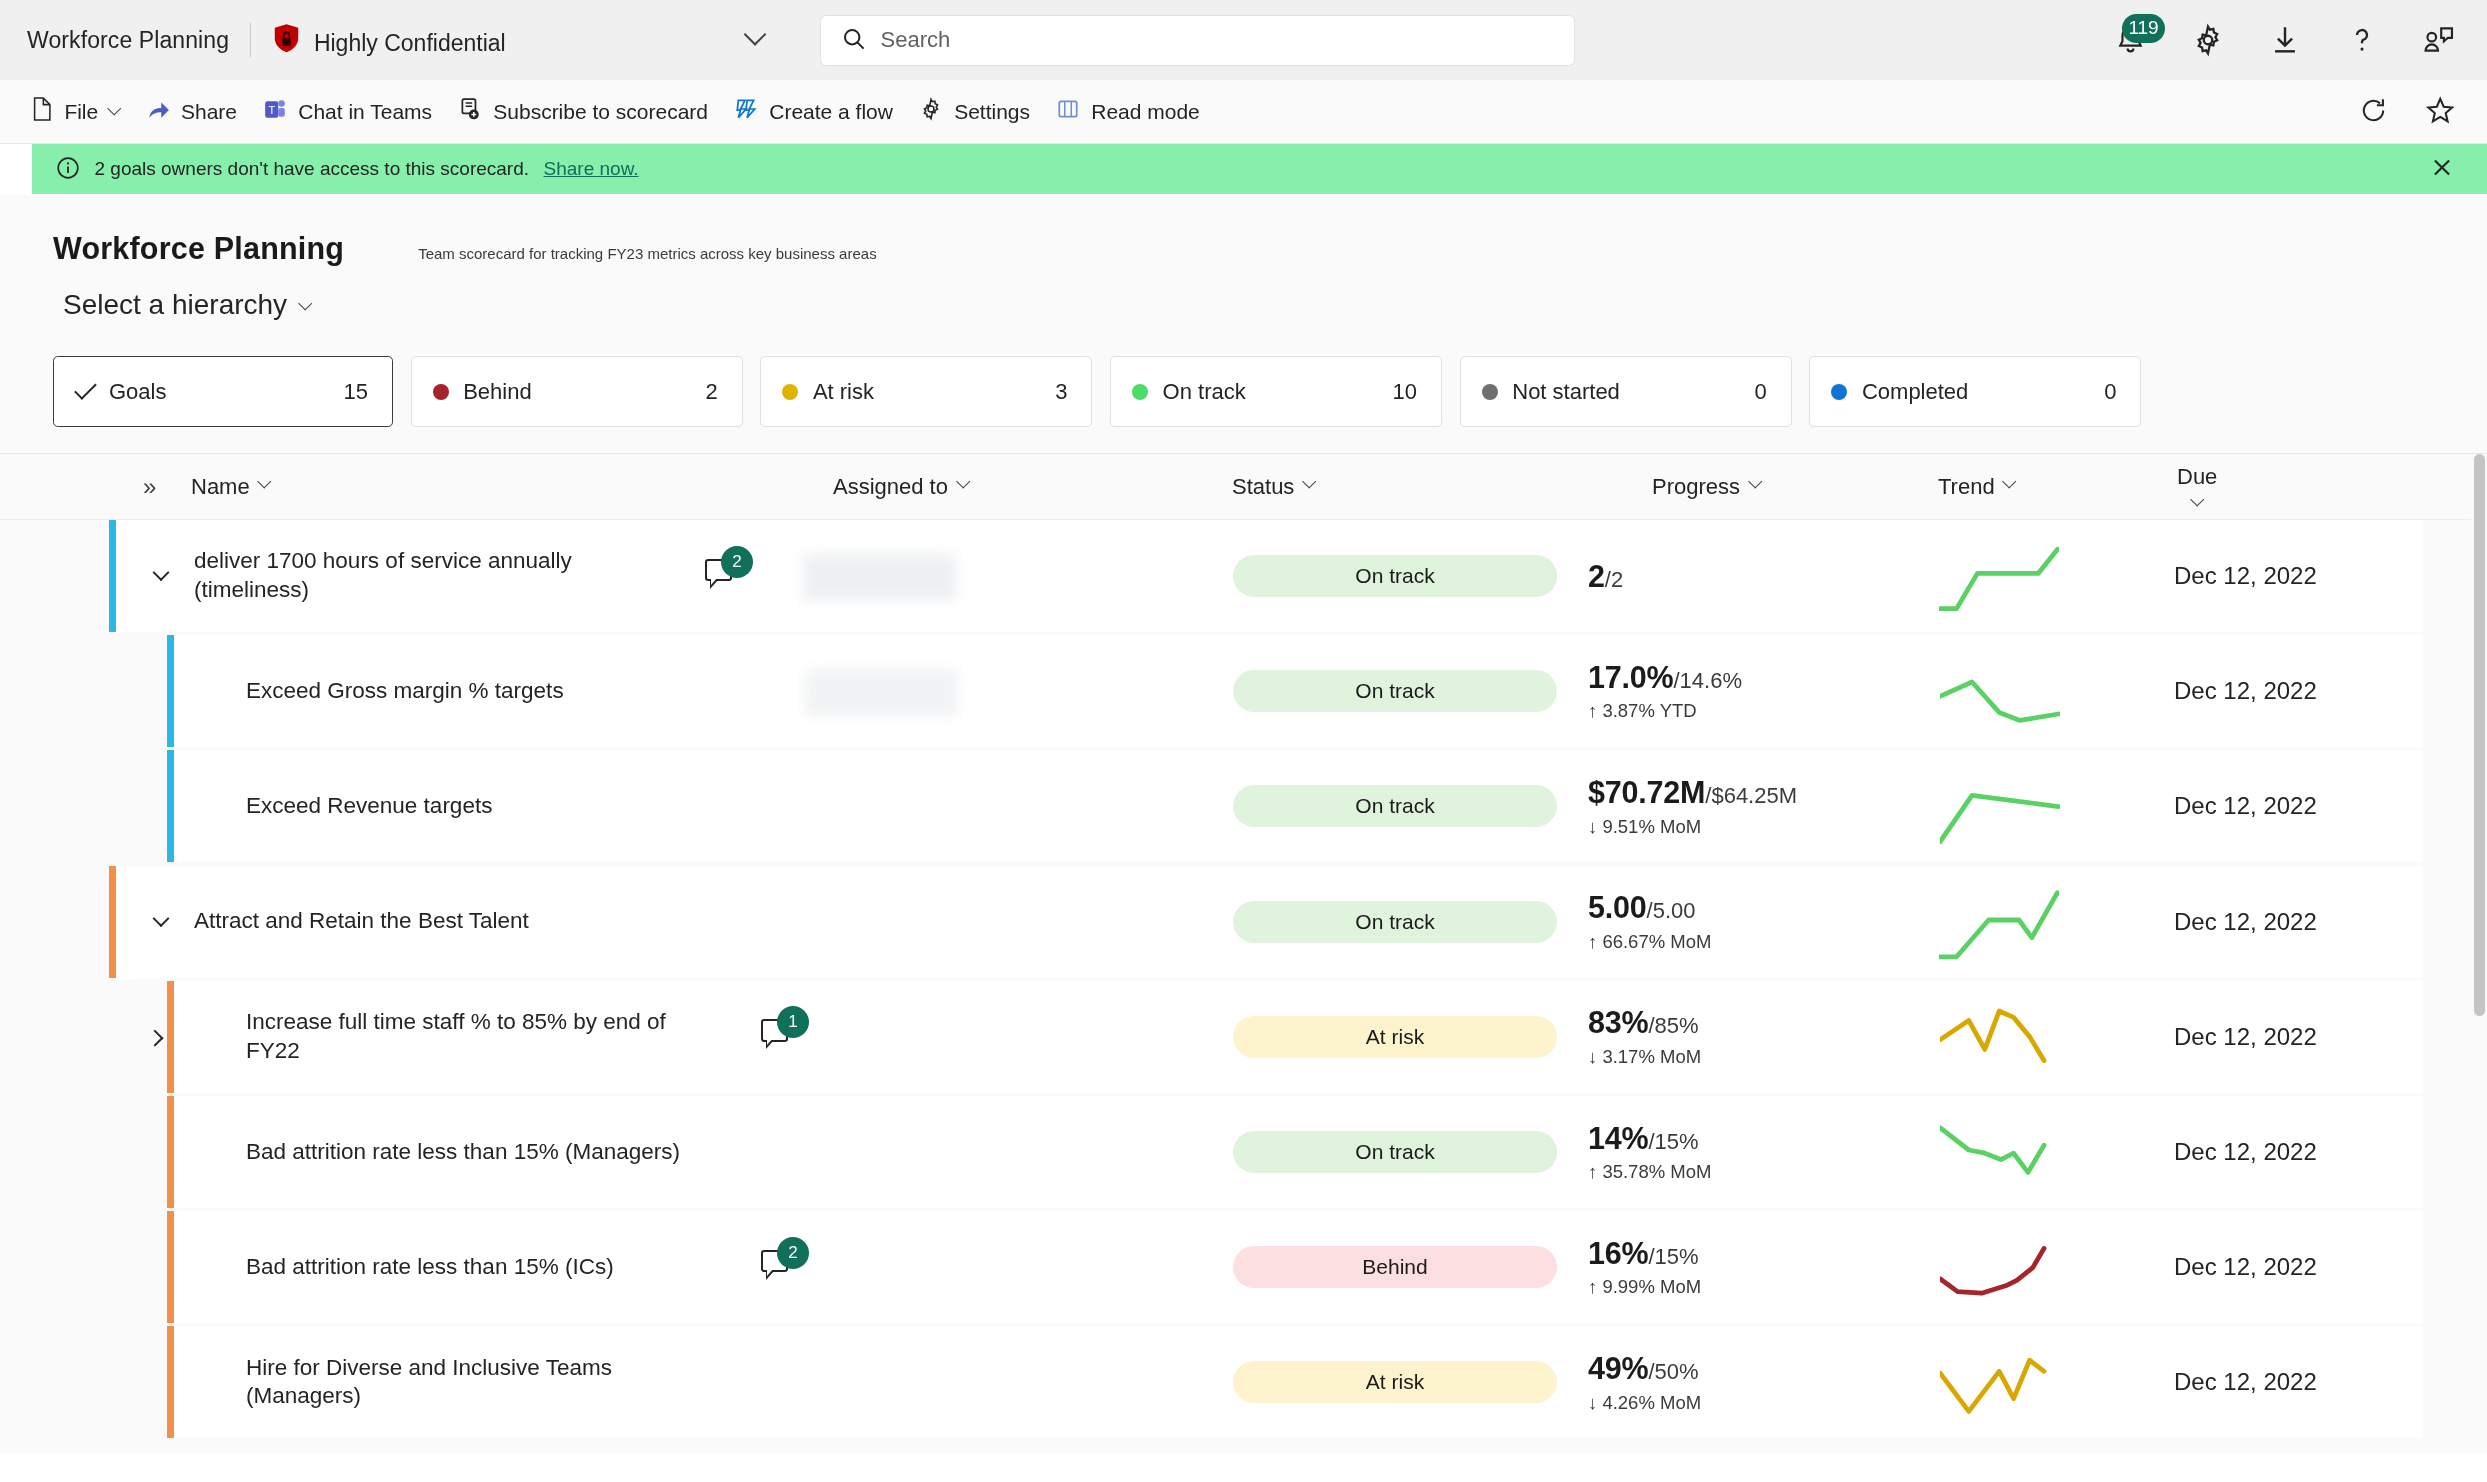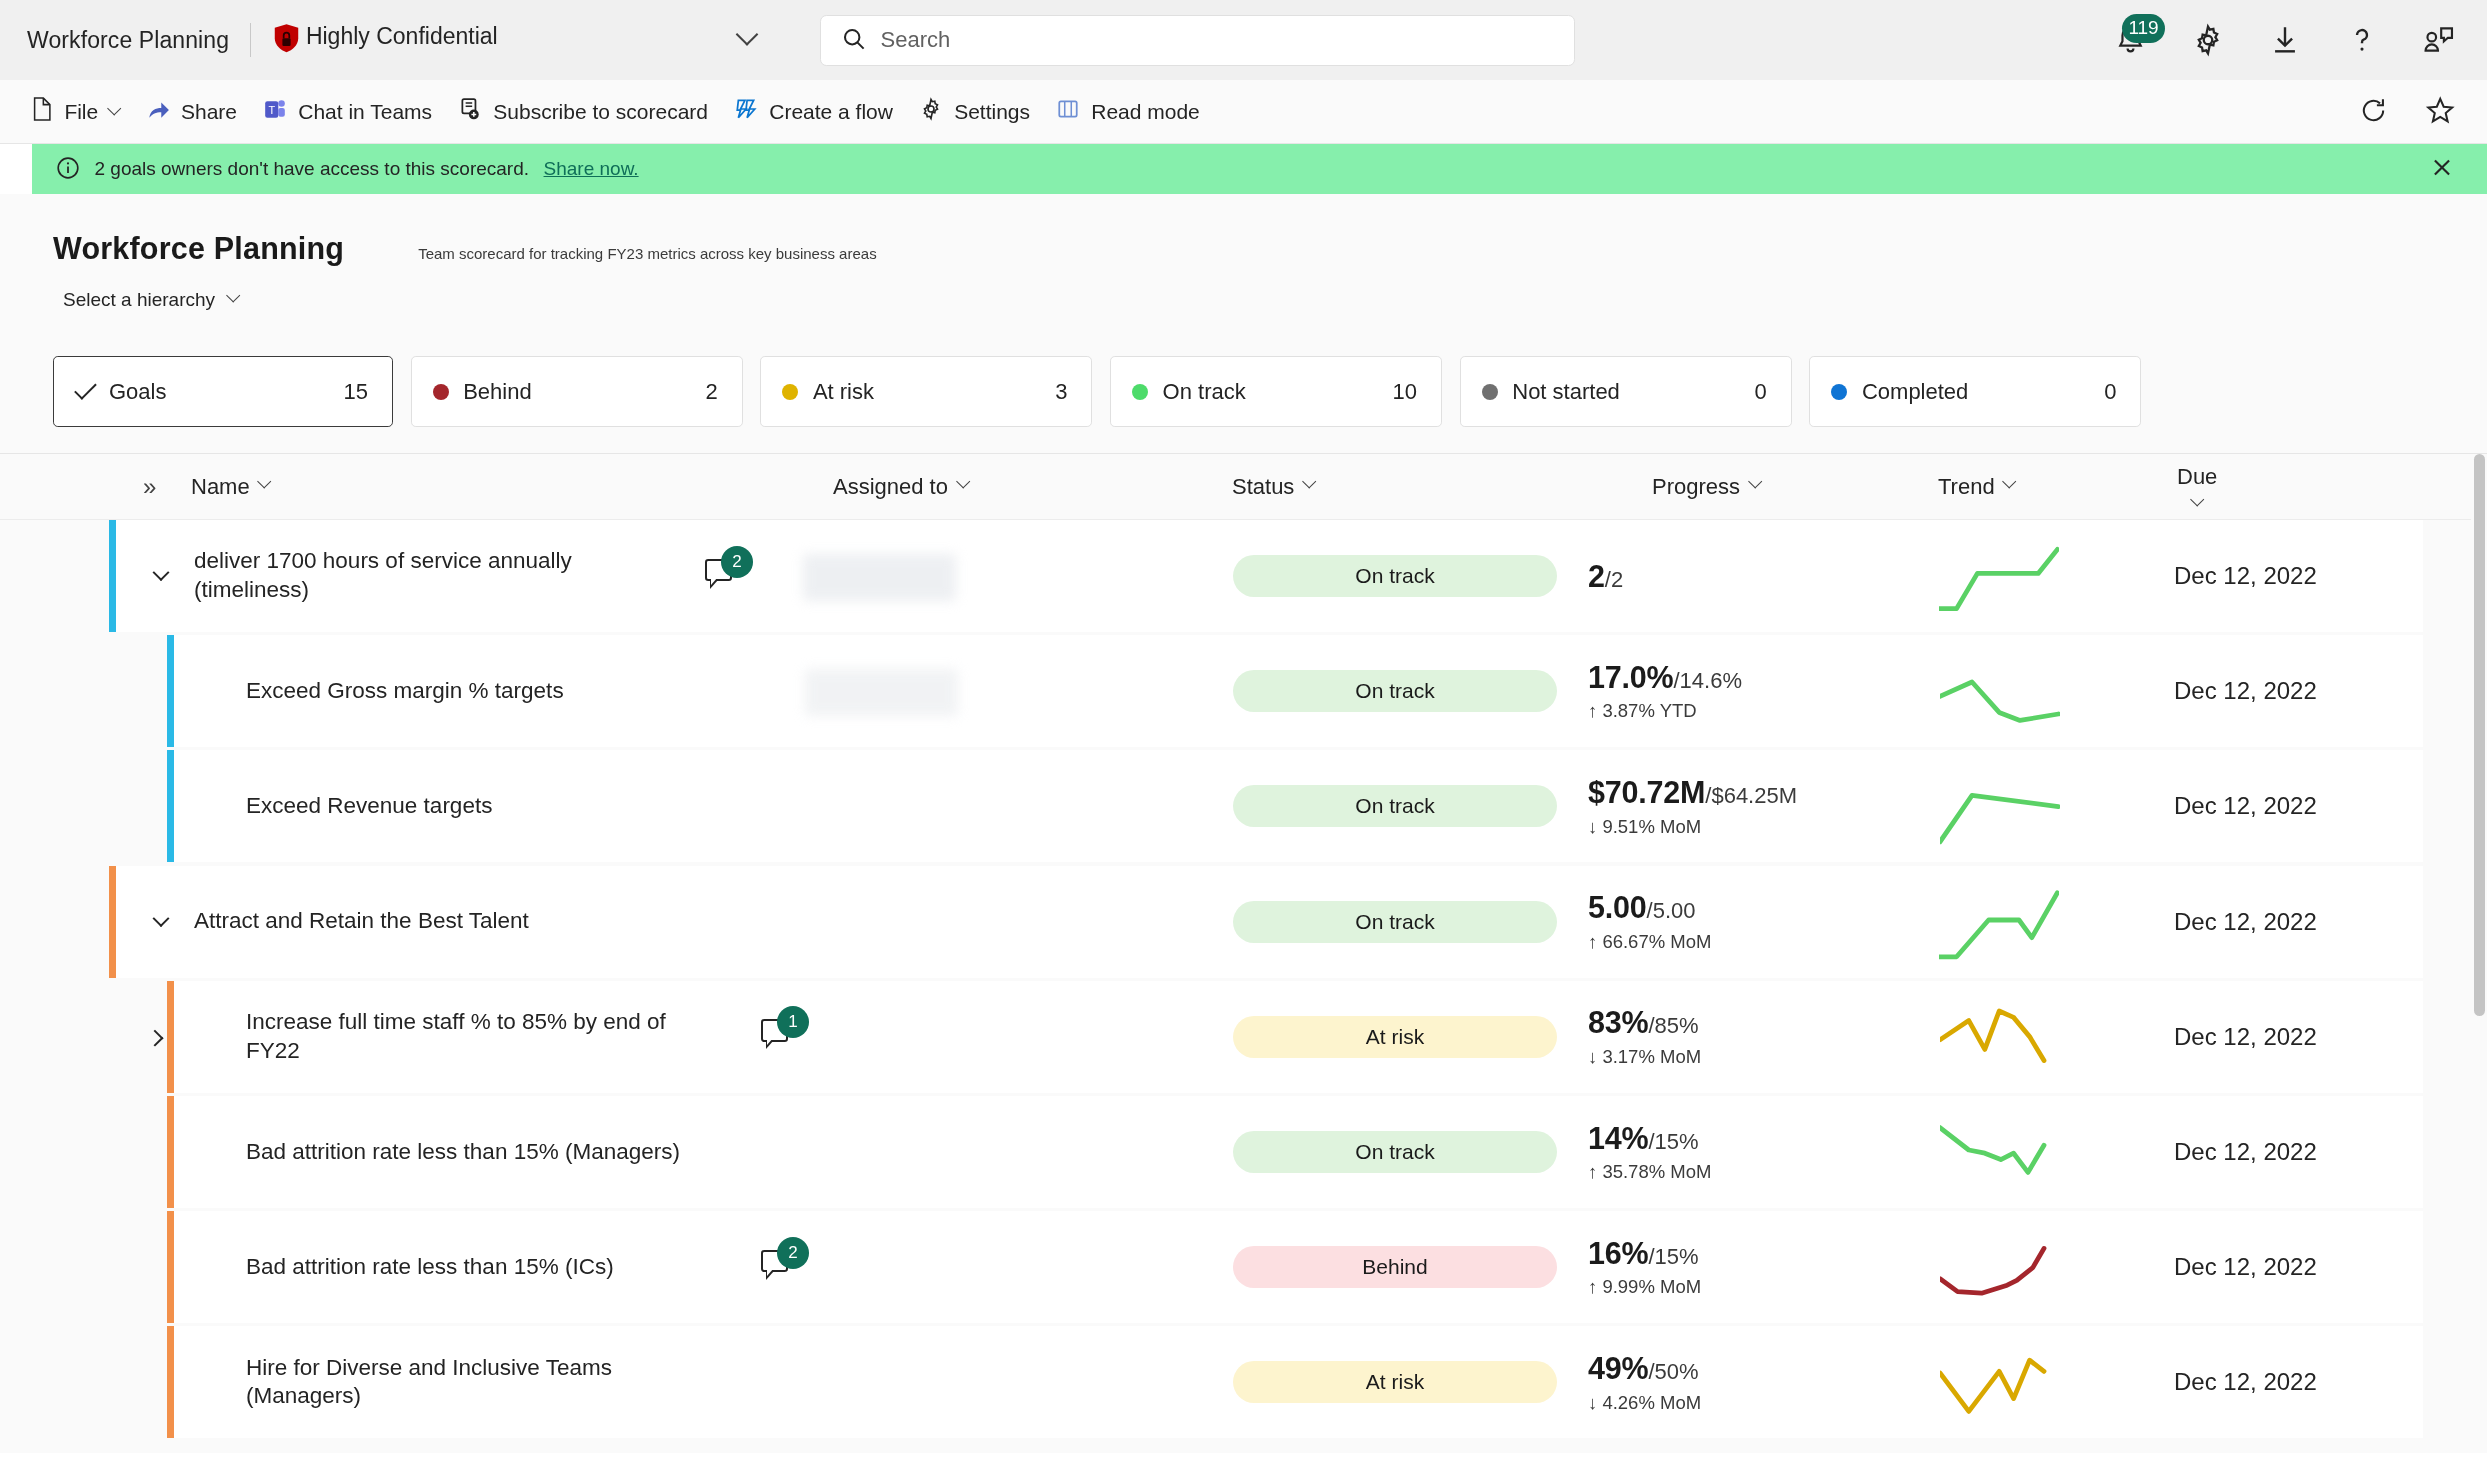--- a/index.html
+++ b/index.html
@@ -23,21 +23,21 @@
   .app-name {
     font-size: 23px;
     color: #242424;
     letter-spacing: 0.1px;
   }
   .vsep {
     width: 0.8px; height: 34px;
     background: #c8c8c8;
     margin: 0 21px;
   }
-  .sens-wrap { display: flex; align-items: flex-start; gap: 5px; }
+  .sens-wrap { display: flex; align-items: flex-end; gap: 13px; }
   .sens-label { font-size: 23px; color: #242424; }
   .sens-chevron { margin-left: 241px; }
   .chev {
     display: inline-block;
     width: 16px; height: 16px;
     border-right: 2.4px solid #424242;
     border-bottom: 2.4px solid #424242;
     transform: rotate(45deg) translate(-3.2px,-3.2px);
   }
   .chev.sm {
@@ -142,21 +142,21 @@
     letter-spacing: 0.2px;
   }
   .page-sub {
     font-size: 15px; color: #3b3b3b;
     margin-left: 74px;
   }
   .hierarchy {
     display: flex; align-items: center; gap: 13px;
     padding-left: 63px;
     margin-top: 22.5px;
-    font-size: 19px; color: #242424;
+    font-size: 28px; color: #242424;
   }
 
   .filter-box {
     position: absolute;
     right: 488px; top: 308px;
     width: 371px; height: 51px;
     background: #f5f5f5;
     border-radius: 6.4px;
     display: flex; align-items: center;
     padding: 0 17.7px; gap: 13px;

